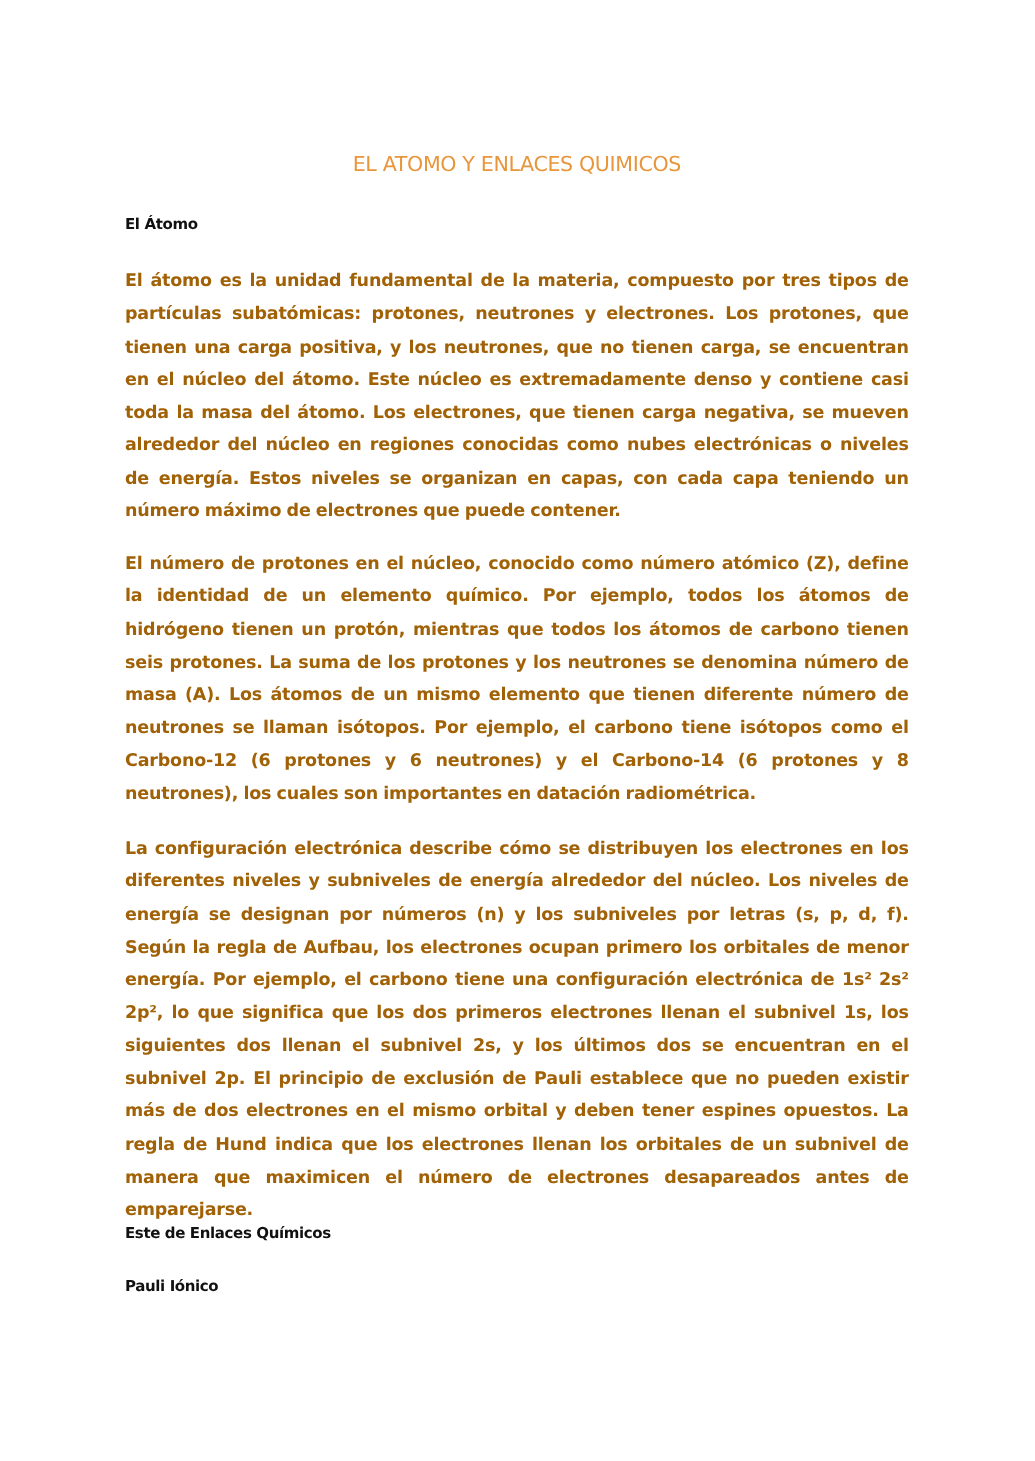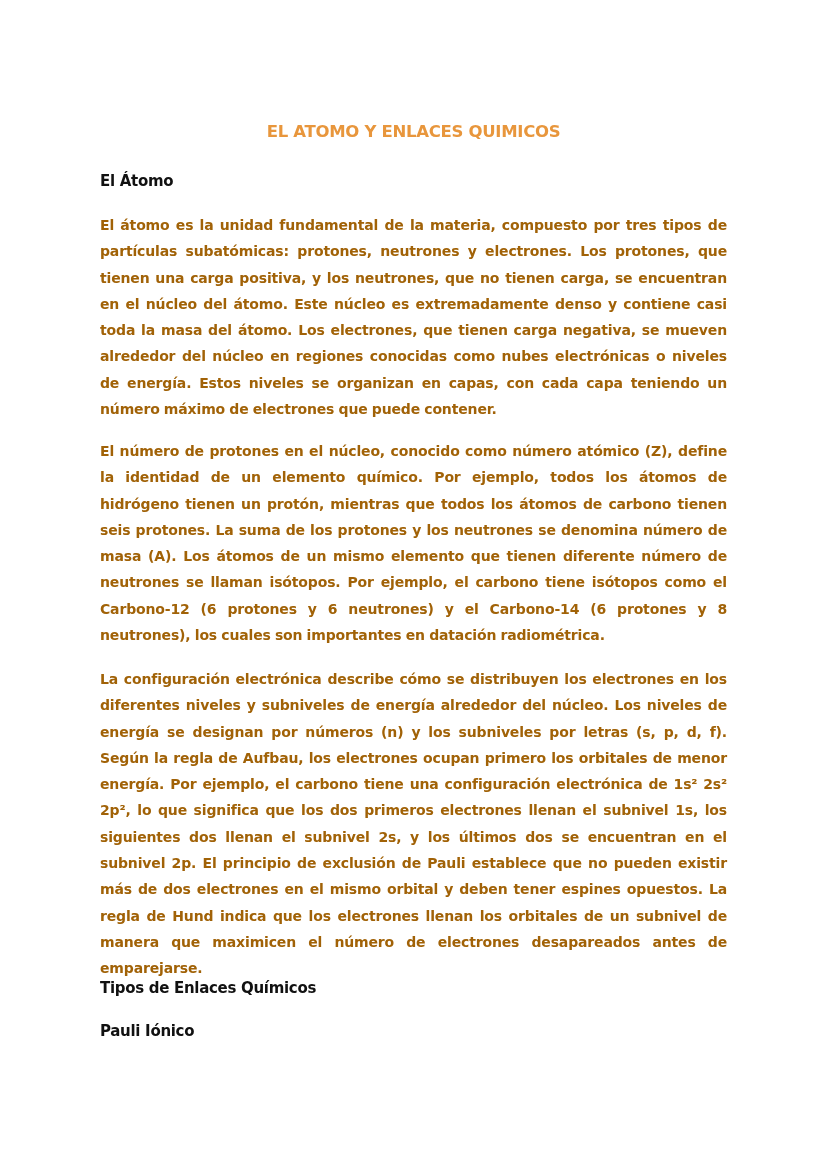--- a/index.html
+++ b/index.html
@@ -20,32 +20,32 @@
       left: 100px;
       top: 0;
       width: 627px;
     }
     .doc-title {
       position: absolute;
       top: 122px;
       left: 0;
       width: 627px;
       text-align: center;
-      font-weight: bold;
+      font-weight: normal;
       font-size: 16.5px;
       color: #e8963c;
       letter-spacing: -0.3px;
       margin: 0;
     }
     .h2 {
       position: absolute;
       left: 0;
       margin: 0;
       font-weight: bold;
-      font-size: 15px;
+      font-size: 12px;
       color: #111;
       letter-spacing: -0.3px;
     }
     .para {
       position: absolute;
       left: 0;
       width: 627px;
       margin: 0;
       font-size: 14px;
       line-height: 26.3px;
@@ -63,16 +63,16 @@
   <h1 class="doc-title">EL ATOMO Y ENLACES QUIMICOS</h1>
 
   <h2 class="h2" style="top:172px;">El Átomo</h2>
 
   <p class="para" style="top:212px;">El átomo es la unidad fundamental de la materia, compuesto por tres tipos de partículas subatómicas: protones, neutrones y electrones. Los protones, que tienen una carga positiva, y los neutrones, que no tienen carga, se encuentran en el núcleo del átomo. Este núcleo es extremadamente denso y contiene casi toda la masa del átomo. Los electrones, que tienen carga negativa, se mueven alrededor del núcleo en regiones conocidas como nubes electrónicas o niveles de energía. Estos niveles se organizan en capas, con cada capa teniendo un número máximo de electrones que puede contener.</p>
 
   <p class="para" style="top:438px;">El número de protones en el núcleo, conocido como número atómico (Z), define la identidad de un elemento químico. Por ejemplo, todos los átomos de hidrógeno tienen un protón, mientras que todos los átomos de carbono tienen seis protones. La suma de los protones y los neutrones se denomina número de masa (A). Los átomos de un mismo elemento que tienen diferente número de neutrones se llaman isótopos. Por ejemplo, el carbono tiene isótopos como el Carbono-12 (6 protones y 6 neutrones) y el Carbono-14 (6 protones y 8 neutrones), los cuales son importantes en datación radiométrica.</p>
 
   <p class="para" style="top:666px;">La configuración electrónica describe cómo se distribuyen los electrones en los diferentes niveles y subniveles de energía alrededor del núcleo. Los niveles de energía se designan por números (n) y los subniveles por letras (s, p, d, f). Según la regla de Aufbau, los electrones ocupan primero los orbitales de menor energía. Por ejemplo, el carbono tiene una configuración electrónica de 1s² 2s² 2p², lo que significa que los dos primeros electrones llenan el subnivel 1s, los siguientes dos llenan el subnivel 2s, y los últimos dos se encuentran en el subnivel 2p. El principio de exclusión de Pauli establece que no pueden existir más de dos electrones en el mismo orbital y deben tener espines opuestos. La regla de Hund indica que los electrones llenan los orbitales de un subnivel de manera que maximicen el número de electrones desapareados antes de emparejarse.</p>
 
-  <h2 class="h2" style="top:979px;">Tipos de Enlaces Químicos</h2>
+  <h2 class="h2" style="top:979px;">Este de Enlaces Químicos</h2>
 
   <h2 class="h2" style="top:1022px;">Pauli Iónico</h2>
 </div>
 
 </body></html>

